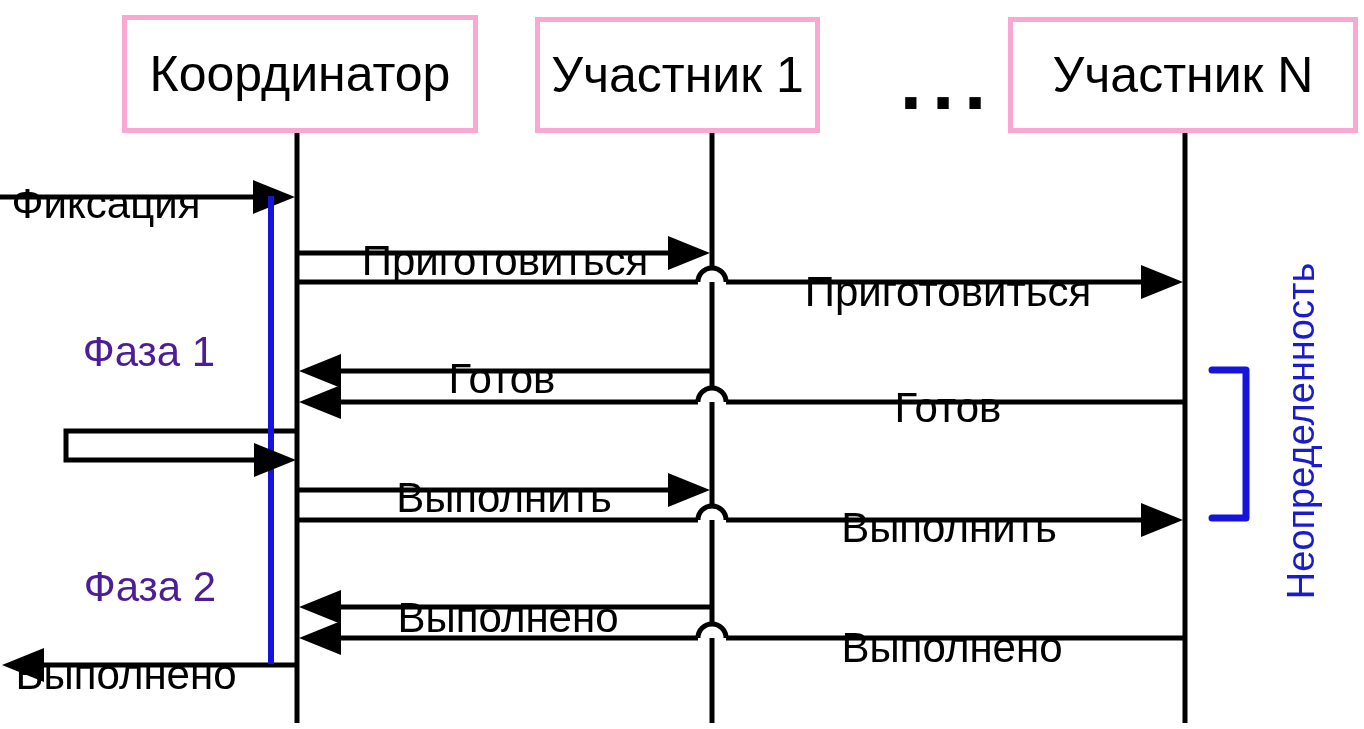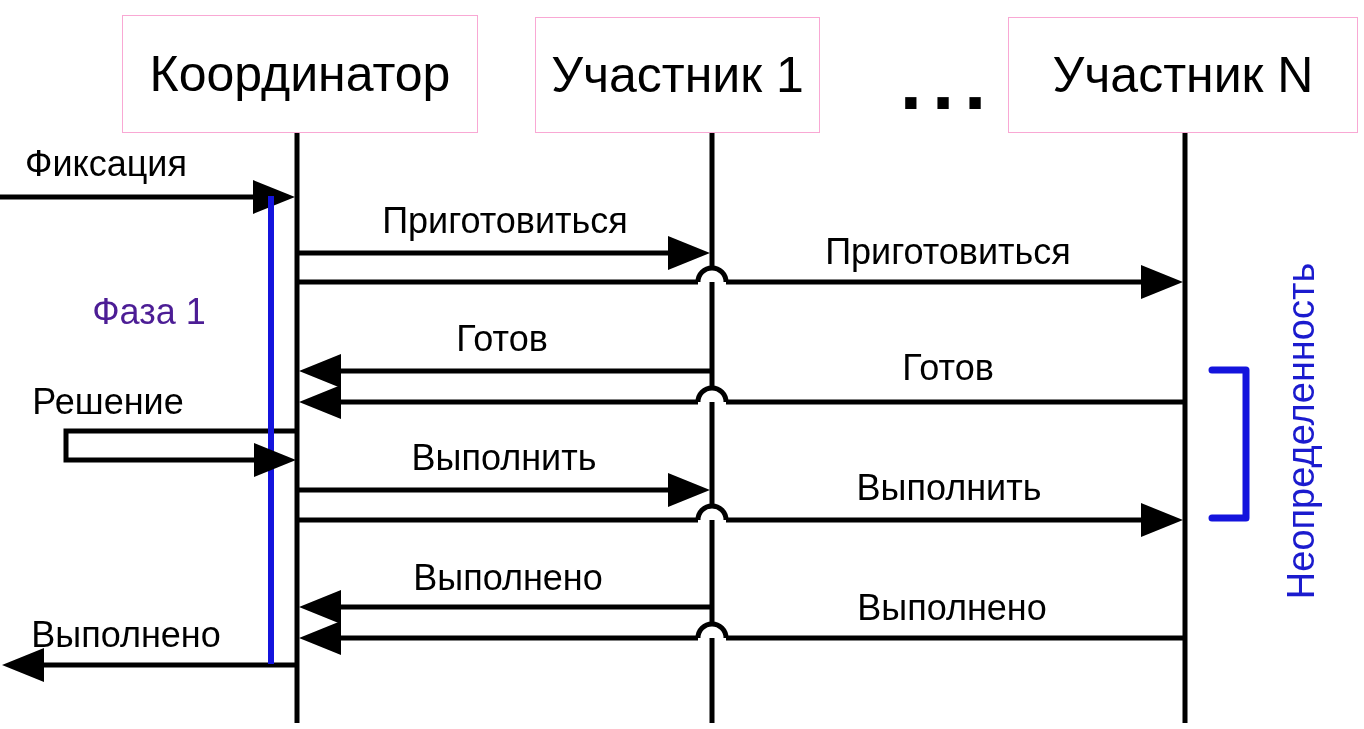--- a/index.html
+++ b/index.html
@@ -4,30 +4,30 @@
 <style>
   html,body { margin:0; padding:0; background:#ffffff; }
   .stage {
     position:relative; width:1364px; height:729px;
     background:#ffffff; overflow:hidden;
     font-family:"Liberation Sans", sans-serif;
   }
   .stage svg { position:absolute; left:0; top:0; }
   .lbl {
     position:absolute; transform:translate(-50%,-50%);
-    font-size:36px; color:#000; white-space:nowrap; line-height:1.1;
+    font-size:42px; color:#000; white-space:nowrap; line-height:1.1;margin-top:40px;
   }
   .blue { color:#4c1d95; }
   .vert {
     position:absolute; transform:translate(-50%,-50%) rotate(-90deg);
     font-size:38px; color:#1b1bce; white-space:nowrap;
   }
   .actor {
     position:absolute; box-sizing:border-box;
-    border:1px solid #f9a8d4; background:#fff;
+    border:5px solid #f9a8d4; background:#fff;
     display:flex; align-items:center; justify-content:center;
     font-size:50px; color:#000; white-space:nowrap;
   }
   .dots {
     position:absolute; transform:translate(-50%,-50%);
     font-size:80px; font-weight:bold; letter-spacing:10px; color:#000;
     line-height:1;
   }
 </style>
 </head>
@@ -83,21 +83,21 @@
     <span>Участник 1</span>
   </div>
   <div class="actor" style="left:1008px; top:17px; width:350px; height:116px;">
     <span>Участник N</span>
   </div>
 
   <div class="dots" style="left:948px; top:82px;">...</div>
 
   <div class="lbl" style="left:106px; top:164px;">Фиксация</div>
   <div class="lbl blue" style="left:149px; top:312px;">Фаза 1</div>
-  <div class="lbl" style="left:108px; top:402px;">Решение</div>
+  <div class="lbl blue" style="left:150px; top:547px;">Фаза 2</div>
   <div class="lbl" style="left:126px; top:635px;">Выполнено</div>
 
   <div class="lbl" style="left:505px; top:221px;">Приготовиться</div>
   <div class="lbl" style="left:948px; top:252px;">Приготовиться</div>
   <div class="lbl" style="left:502px; top:339px;">Готов</div>
   <div class="lbl" style="left:948px; top:368px;">Готов</div>
   <div class="lbl" style="left:504px; top:458px;">Выполнить</div>
   <div class="lbl" style="left:949px; top:488px;">Выполнить</div>
   <div class="lbl" style="left:508px; top:578px;">Выполнено</div>
   <div class="lbl" style="left:952px; top:608px;">Выполнено</div>

